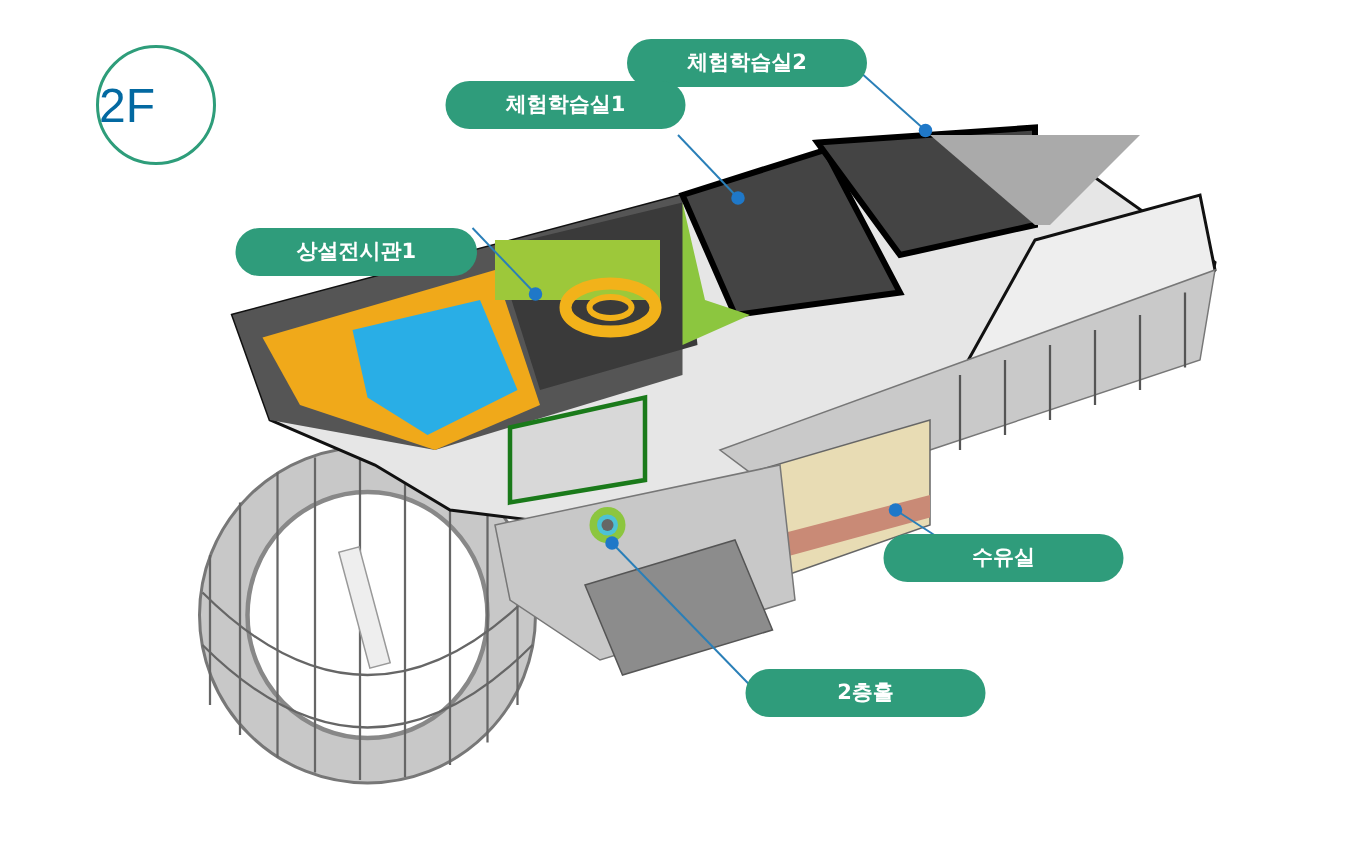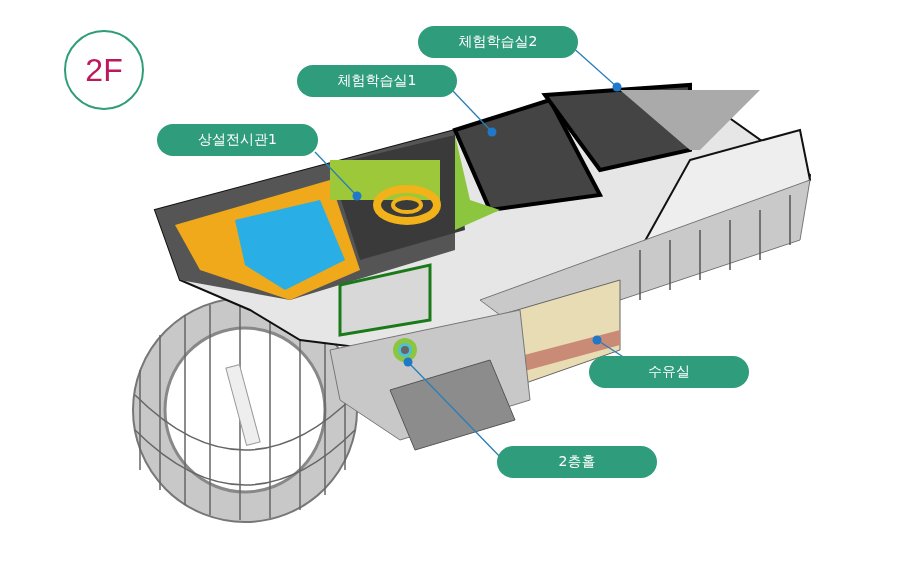--- a/index.html
+++ b/index.html
@@ -1,18 +1,18 @@
 <!DOCTYPE html>
 <html><head>
 <meta charset="utf-8">
 <style>
   html,body{margin:0;padding:0;background:#fff;}
   body{width:900px;height:561px;position:relative;overflow:hidden;font-family:"DejaVu Sans",sans-serif;}
-  .floor-badge{position:absolute;left:64px;top:30px;width:80px;height:80px;border:2px solid #2e9d7a;border-radius:50%;box-sizing:border-box;display:flex;align-items:center;justify-content:center;color:#be185d;font-family:"Liberation Sans",sans-serif;font-size:32px;font-weight:300;}
-  .pill{position:absolute;height:32px;border-radius:16px;background:#2f9c7b;color:#fff;font-family:"DejaVu Sans",sans-serif;font-weight:normal;font-size:14px;display:flex;align-items:center;justify-content:center;cursor:pointer;text-align:right;}
+  .floor-badge{position:absolute;left:64px;top:30px;width:80px;height:80px;border:2px solid #2e9d7a;border-radius:50%;box-sizing:border-box;display:flex;align-items:center;color:#0369a1;font-family:"Liberation Sans",sans-serif;font-size:32px;font-weight:300;}
+  .pill{position:absolute;height:32px;border-radius:16px;background:#2f9c7b;color:#fff;font-family:"DejaVu Sans",sans-serif;font-weight:bold;font-size:14px;display:flex;align-items:center;justify-content:center;cursor:pointer;text-align:right;}
   svg.scene{position:absolute;left:0;top:0;}
 </style>
 </head>
 <body>
 
 <div class="floor-badge">
     <span>2F</span>
   </div>
 
 <svg class="scene" width="900" height="561" viewBox="0 0 900 561">
@@ -89,24 +89,24 @@
     <circle cx="492" cy="132" r="4.5"></circle>
     <circle cx="357" cy="196" r="4.5"></circle>
     <circle cx="597" cy="340" r="4.5"></circle>
     <circle cx="408" cy="362" r="4.5"></circle>
   </g>
 </svg>
 
 <div class="pill" style="left:418px;top:26px;width:160px;">
     <span>체험학습실2</span>
   </div>
-<div class="pill" style="left:297px;top:65px;width:160px;">
+<div class="pill" style="left:297px;top:54px;width:160px;">
     <span>체험학습실1</span>
   </div>
-<div class="pill" style="left:157px;top:124px;width:161px;">
+<div class="pill" style="left:157px;top:152px;width:161px;">
     <span>상설전시관1</span>
   </div>
 <div class="pill" style="left:589px;top:356px;width:160px;">
     <span>수유실</span>
   </div>
 <div class="pill" style="left:497px;top:446px;width:160px;">
     <span>2층홀</span>
   </div>
 
 </body></html>

